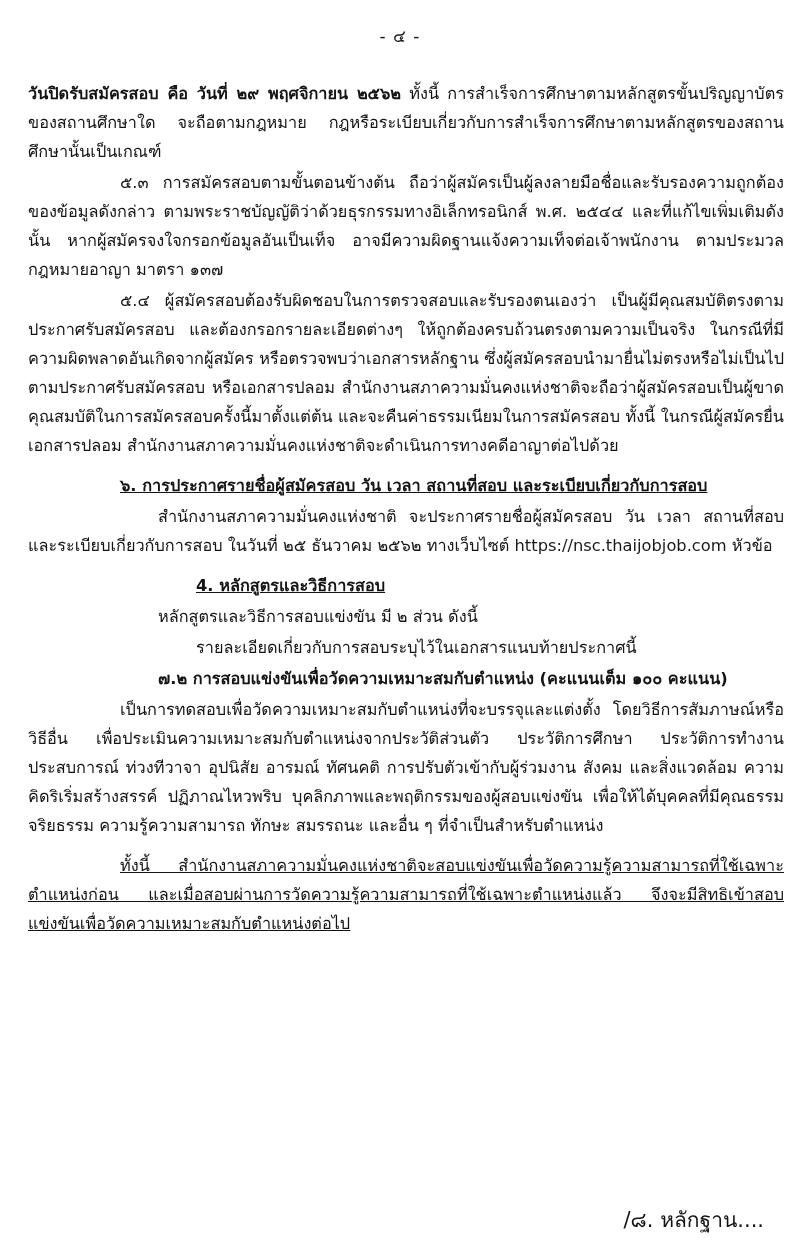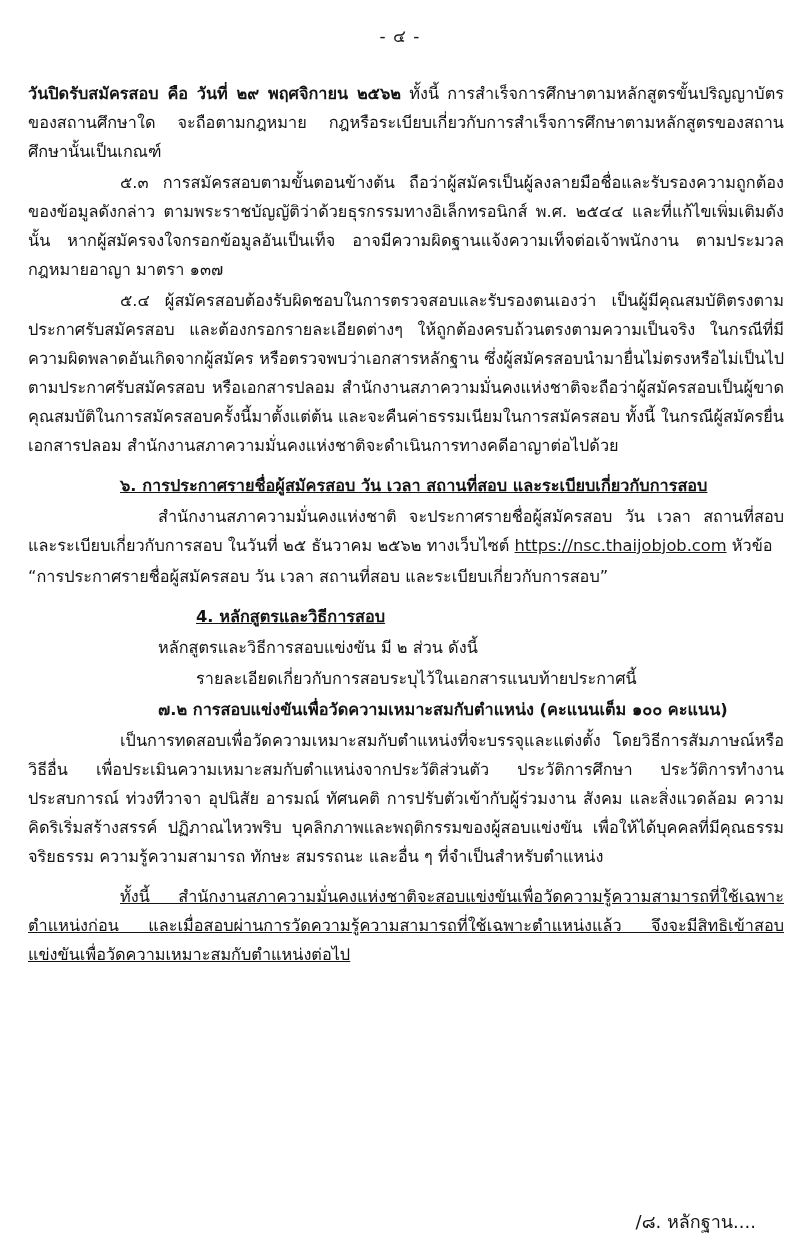--- a/index.html
+++ b/index.html
@@ -45,28 +45,27 @@
     text-indent: 130px;
   }
   .indent-4 {
     text-indent: 168px;
   }
   .para-gap {
     margin-top: 11px;
     text-decoration: underline;
   }
   .nowrap-link {
-    text-decoration: underline;
     color: #1a1a1a;
   }
   .footer-note {
     position: absolute;
-    right: 44px;
+    right: 36px;
     bottom: 24px;
-    font-size: 18px;
+    font-size: 21px;
     color: #141414;
   }
   .seg { display: inline; }
 </style>
 </head>
 <body>
 
 <div class="page">
 
   <div class="page-number">- ๔ -</div>
@@ -80,21 +79,20 @@
     <p class="indent-2">๕.๓ การสมัครสอบตามขั้นตอนข้างต้น ถือว่าผู้สมัครเป็นผู้ลงลายมือชื่อและรับรองความถูกต้องของข้อมูลดังกล่าว ตามพระราชบัญญัติว่าด้วยธุรกรรมทางอิเล็กทรอนิกส์ พ.ศ. ๒๕๔๔ และที่แก้ไขเพิ่มเติมดังนั้น หากผู้สมัครจงใจกรอกข้อมูลอันเป็นเท็จ อาจมีความผิดฐานแจ้งความเท็จต่อเจ้าพนักงาน ตามประมวลกฎหมายอาญา มาตรา ๑๓๗</p>
 
     <p class="indent-2">๕.๔ ผู้สมัครสอบต้องรับผิดชอบในการตรวจสอบและรับรองตนเองว่า เป็นผู้มีคุณสมบัติตรงตามประกาศรับสมัครสอบ และต้องกรอกรายละเอียดต่างๆ ให้ถูกต้องครบถ้วนตรงตามความเป็นจริง ในกรณีที่มีความผิดพลาดอันเกิดจากผู้สมัคร หรือตรวจพบว่าเอกสารหลักฐาน ซึ่งผู้สมัครสอบนำมายื่นไม่ตรงหรือไม่เป็นไปตามประกาศรับสมัครสอบ หรือเอกสารปลอม สำนักงานสภาความมั่นคงแห่งชาติจะถือว่าผู้สมัครสอบเป็นผู้ขาดคุณสมบัติในการสมัครสอบครั้งนี้มาตั้งแต่ต้น และจะคืนค่าธรรมเนียมในการสมัครสอบ ทั้งนี้ ในกรณีผู้สมัครยื่นเอกสารปลอม สำนักงานสภาความมั่นคงแห่งชาติจะดำเนินการทางคดีอาญาต่อไปด้วย</p>
 
     <p class="indent-2 para-gap bold">๖. การประกาศรายชื่อผู้สมัครสอบ วัน เวลา สถานที่สอบ และระเบียบเกี่ยวกับการสอบ</p>
 
     <p class="indent-3">
       <span class="seg">สำนักงานสภาความมั่นคงแห่งชาติ จะประกาศรายชื่อผู้สมัครสอบ วัน เวลา สถานที่สอบและระเบียบเกี่ยวกับการสอบ ในวันที่ ๒๕ ธันวาคม ๒๕๖๒ ทางเว็บไซต์ </span><span class="seg nowrap-link">https://nsc.thaijobjob.com</span><span class="seg"> หัวข้อ</span>
     </p>
 
-    <p>“การประกาศรายชื่อผู้สมัครสอบ วัน เวลา สถานที่สอบ และระเบียบเกี่ยวกับการสอบ”</p>
 
     <p class="indent-4 para-gap bold">4. หลักสูตรและวิธีการสอบ</p>
 
     <p class="indent-3">หลักสูตรและวิธีการสอบแข่งขัน มี ๒ ส่วน ดังนี้</p>
 
 
     <p class="indent-4">รายละเอียดเกี่ยวกับการสอบระบุไว้ในเอกสารแนบท้ายประกาศนี้</p>
 
     <p class="indent-3 bold">๗.๒ การสอบแข่งขันเพื่อวัดความเหมาะสมกับตำแหน่ง (คะแนนเต็ม ๑๐๐ คะแนน)</p>
 

